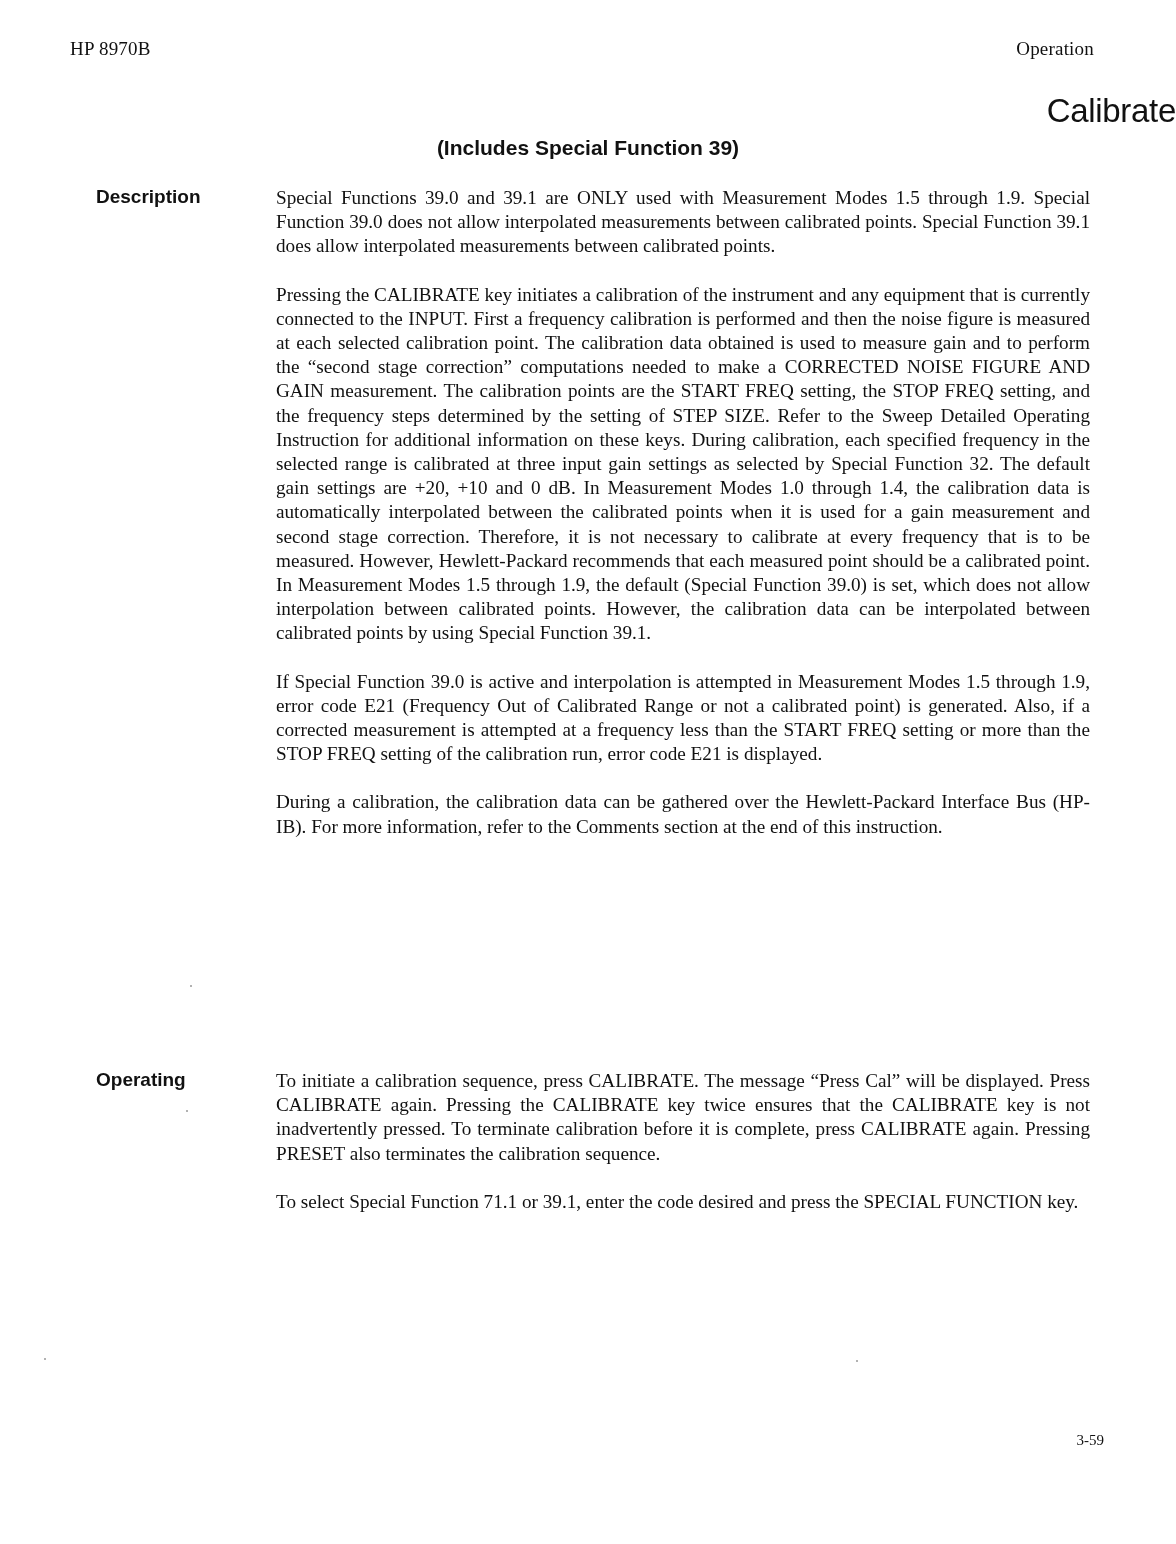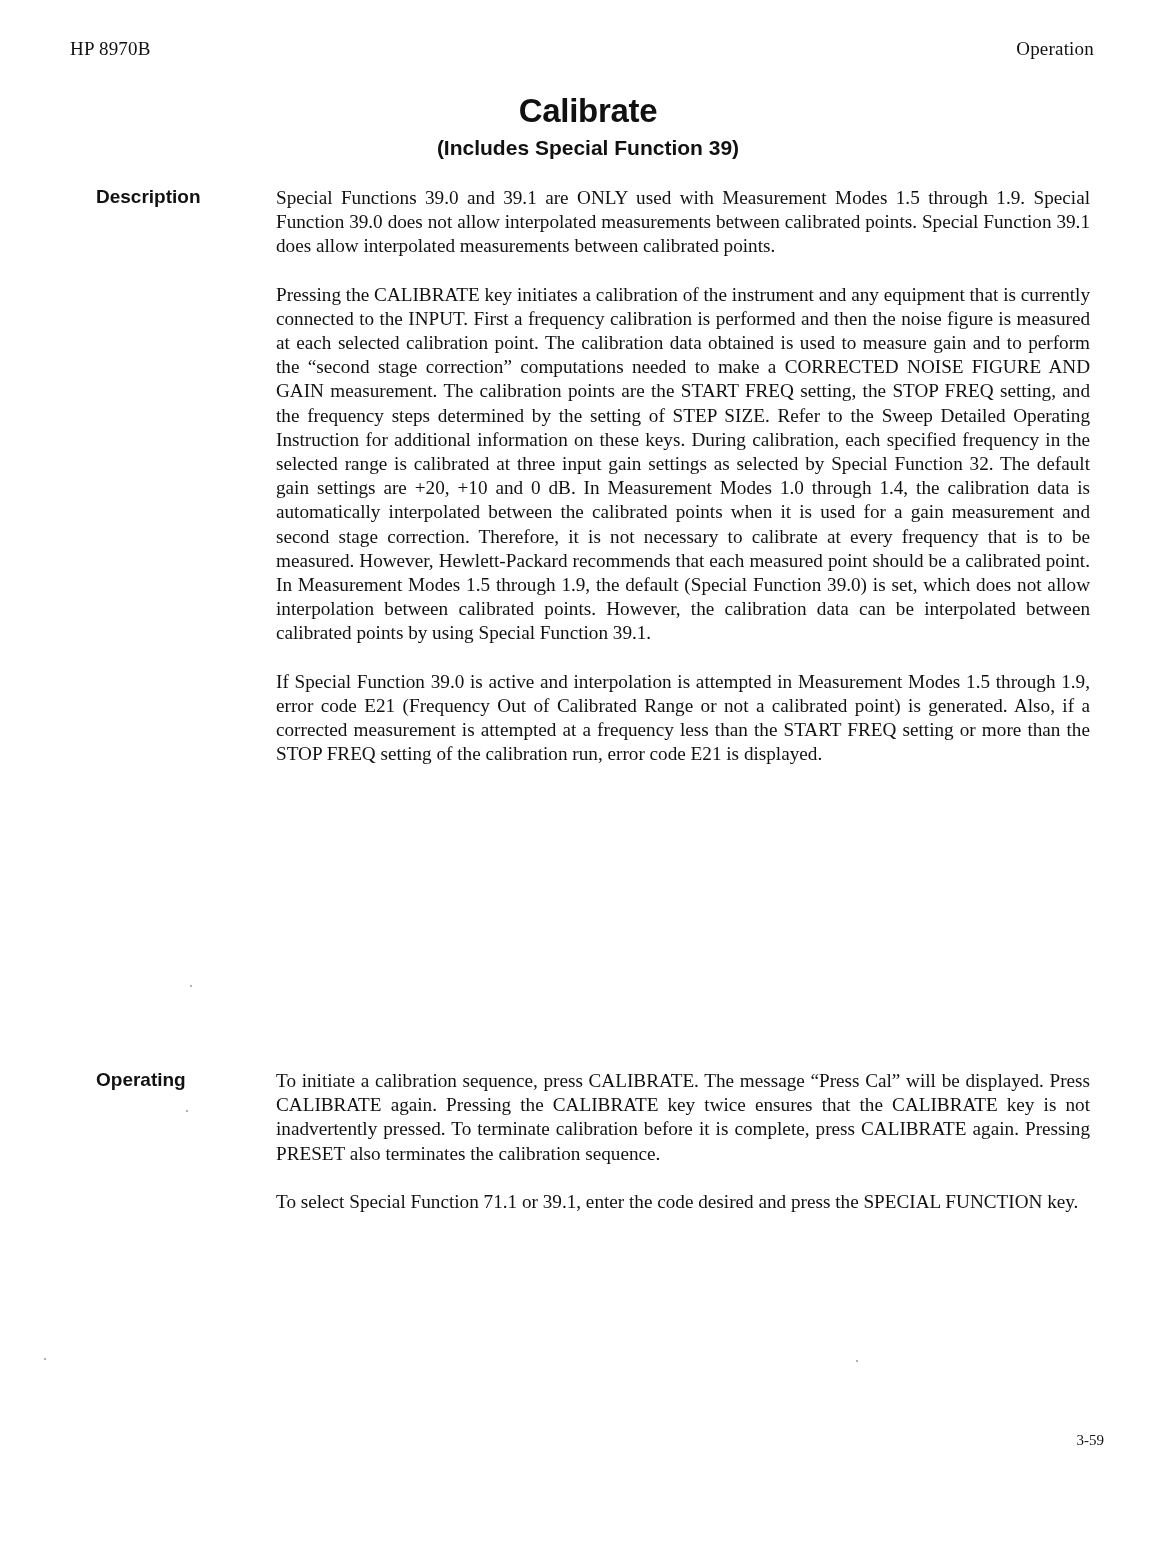--- a/index.html
+++ b/index.html
@@ -7,23 +7,23 @@
     width: 1176px; height: 1544px; position: relative; overflow: hidden;
     color: #111111;
     font-family: "Liberation Serif", "DejaVu Serif", serif;
   }
   .hdr {
     position: absolute; top: 22px; font-size: 19px; letter-spacing: 0.2px; margin-top: 16px;
   }
   .hdr-left { left: 70px; }
   .hdr-right { right: 82px; }
   .title {
-    position: absolute; left: 0; right: 0; top: 92px; text-align: center;
+    position: absolute; left: 0; right: 0; top: 92px; text-align: right;
     font-family: "Liberation Sans", "DejaVu Sans", sans-serif;
-    font-weight: bold; font-size: 33px; letter-spacing: -0.3px;
+    font-weight: normal; font-size: 33px; letter-spacing: -0.3px;
   }
   .subtitle {
     position: absolute; left: 0; right: 0; top: 136px; text-align: center;
     font-family: "Liberation Sans", "DejaVu Sans", sans-serif;
     font-weight: bold; font-size: 21px;
   }
   .section { position: absolute; left: 0; width: 1176px; }
   .sec-label {
     position: absolute; left: 96px;
     font-family: "Liberation Sans", "DejaVu Sans", sans-serif;
@@ -49,20 +49,21 @@
 
 <div class="title">Calibrate</div>
 <div class="subtitle">(Includes Special Function 39)</div>
 
 <div class="section" style="top:186px;">
   <div class="sec-label" style="top:0px;">Description</div>
   <div class="sec-body">
     <p class="para">Special Functions 39.0 and 39.1 are ONLY used with Measurement Modes 1.5 through 1.9. Special Function 39.0 does not allow interpolated measurements between calibrated points. Special Function 39.1 does allow interpolated measurements between calibrated points.</p>
     <p class="para">Pressing the CALIBRATE key initiates a calibration of the instrument and any equipment that is currently connected to the INPUT. First a frequency calibration is performed and then the noise figure is measured at each selected calibration point. The calibration data obtained is used to measure gain and to perform the “second stage correction” computations needed to make a CORRECTED NOISE FIGURE AND GAIN measurement. The calibration points are the START FREQ setting, the STOP FREQ setting, and the frequency steps determined by the setting of STEP SIZE. Refer to the Sweep Detailed Operating Instruction for additional information on these keys. During calibration, each specified frequency in the selected range is calibrated at three input gain settings as selected by Special Function 32. The default gain settings are +20, +10 and 0 dB. In Measurement Modes 1.0 through 1.4, the calibration data is automatically interpolated between the calibrated points when it is used for a gain measurement and second stage correction. Therefore, it is not necessary to calibrate at every frequency that is to be measured. However, Hewlett-Packard recommends that each measured point should be a calibrated point. In Measurement Modes 1.5 through 1.9, the default (Special Function 39.0) is set, which does not allow interpolation between calibrated points. However, the calibration data can be interpolated between calibrated points by using Special Function 39.1.</p>
     <p class="para">If Special Function 39.0 is active and interpolation is attempted in Measurement Modes 1.5 through 1.9, error code E21 (Frequency Out of Calibrated Range or not a calibrated point) is generated. Also, if a corrected measurement is attempted at a frequency less than the START FREQ setting or more than the STOP FREQ setting of the calibration run, error code E21 is displayed.</p>
+    <p class="para">During a calibration, the calibration data can be gathered over the Hewlett-Packard Interface Bus (HP-IB). For more information, refer to the Comments section at the end of this instruction.</p>
   </div>
 </div>
 
 <div class="section" style="top:1069px;">
   <div class="sec-label" style="top:0px;">Operating</div>
   <div class="sec-body">
     <p class="para">To initiate a calibration sequence, press CALIBRATE. The message “Press Cal” will be displayed. Press CALIBRATE again. Pressing the CALIBRATE key twice ensures that the CALIBRATE key is not inadvertently pressed. To terminate calibration before it is complete, press CALIBRATE again. Pressing PRESET also terminates the calibration sequence.</p>
     <p class="para">To select Special Function 71.1 or 39.1, enter the code desired and press the SPECIAL FUNCTION key.</p>
   </div>
 </div>

